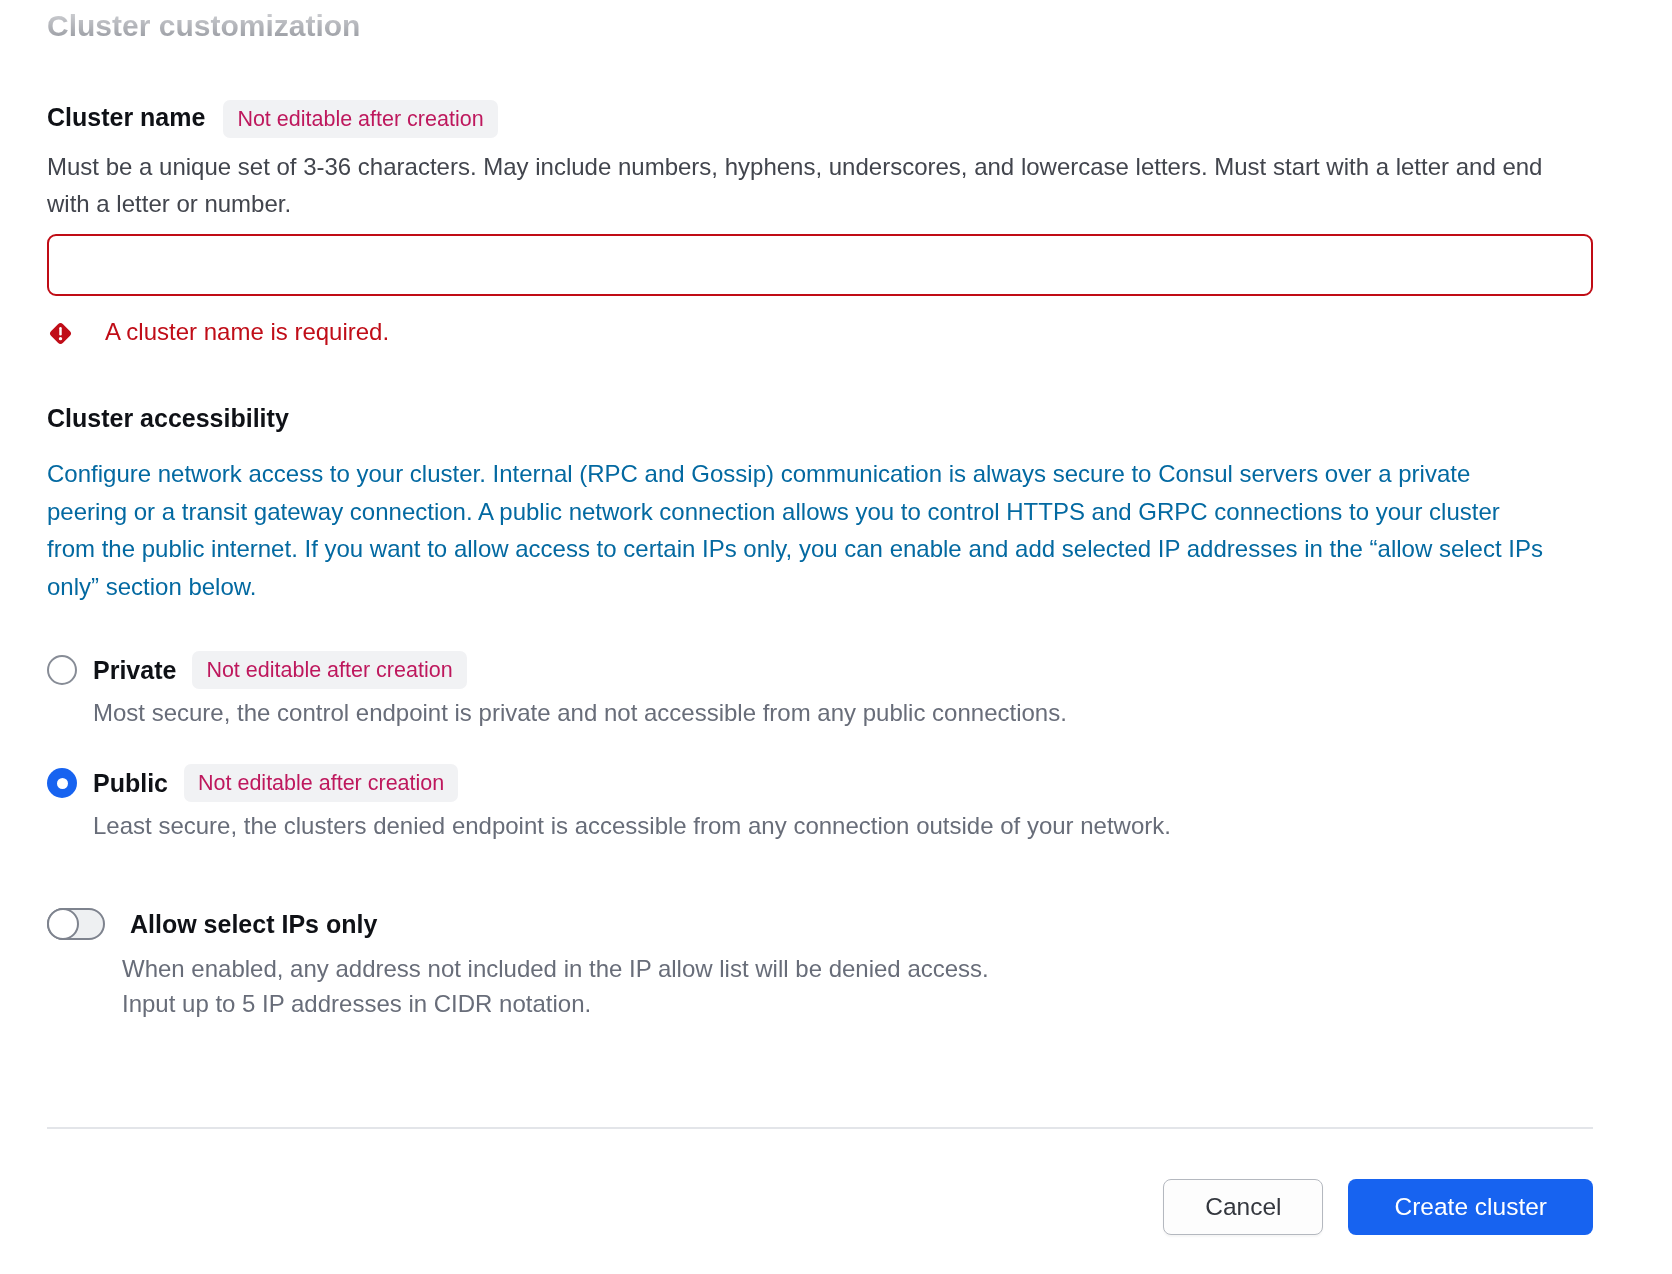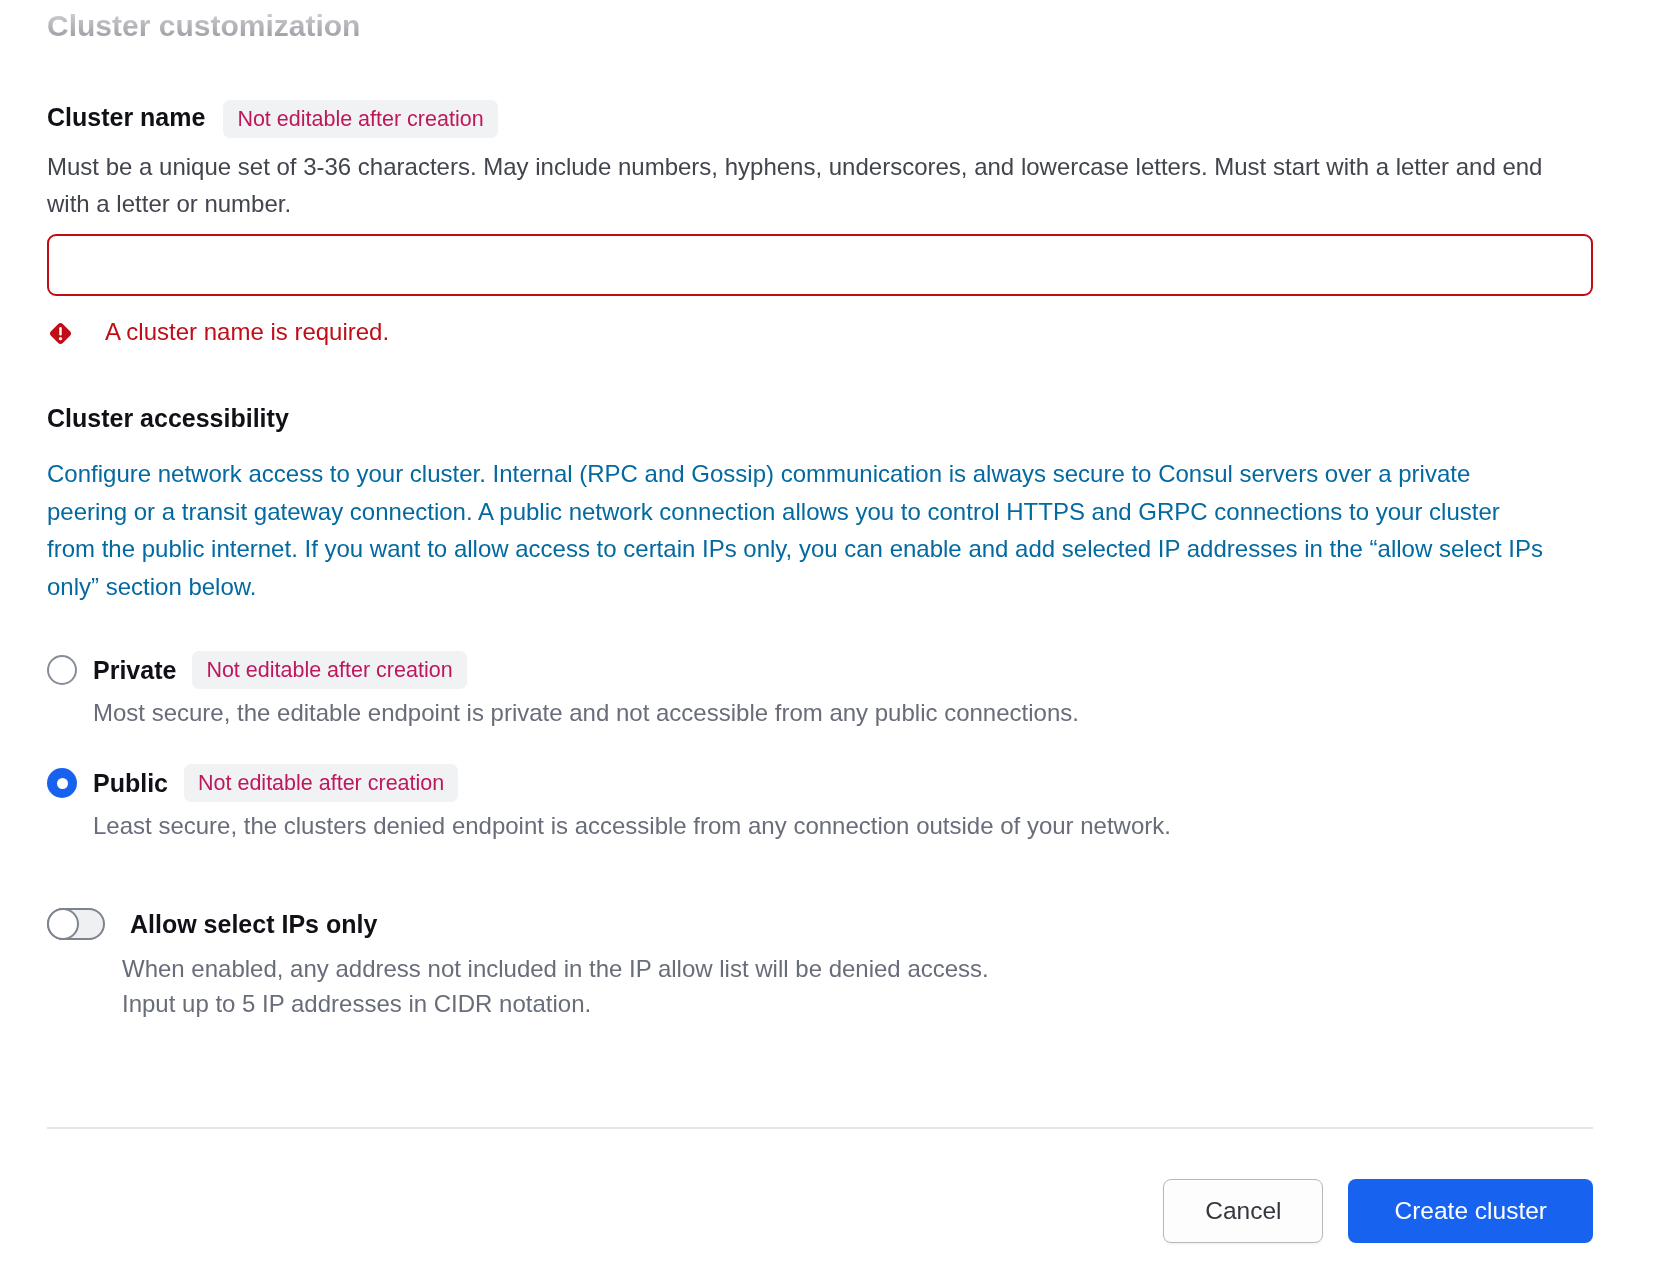--- a/index.html
+++ b/index.html
@@ -126,21 +126,21 @@
   .divider {
     margin-top: 106px;
     border: none; border-top: 2px solid #e3e5e9;
     width: 100%;
   }
   .footer {
     margin-top: 50px;
     display: flex; justify-content: flex-end; align-items: center; gap: 25px;
   }
   .btn {
-    height: 64px; border-radius: 8px;
+    height: 56px; border-radius: 8px;
     font-family: "Liberation Sans", sans-serif;
     font-size: 24.5px; cursor: pointer;
     display: inline-flex; align-items: center; justify-content: center;
   }
   .btn-secondary {
     background: #fdfdfd; color: #34373e;
     border: 1.5px solid #b4b8bf;
     padding: 0 41px;
     box-shadow: 0 2px 2px rgba(0,0,0,0.04);
   }
@@ -183,21 +183,21 @@
   <p class="section-desc">Configure network access to your cluster. Internal (RPC and Gossip) communication is always secure to Consul servers over a private peering or a transit gateway connection. A public network connection allows you to control HTTPS and GRPC connections to your cluster from the public internet. If you want to allow access to certain IPs only, you can enable and add selected IP addresses in the “allow select IPs only” section below.</p>
 
   <div class="radio-group">
 
     <div class="option-block">
       <div class="option-row">
         <span class="radio" role="radio" aria-checked="false"></span>
         <span class="option-label">Private</span>
         <span class="badge">Not editable after creation</span>
       </div>
-      <p class="option-desc">Most secure, the editable endpoint is private and not accessible from any public connections.</p>
+      <p class="option-desc">Most secure, the control endpoint is private and not accessible from any public connections.</p>
     </div>
 
     <div class="option-block">
       <div class="option-row">
         <span class="radio on" role="radio" aria-checked="true"></span>
         <span class="option-label">Public</span>
         <span class="badge">Not editable after creation</span>
       </div>
       <p class="option-desc">Least secure, the clusters denied endpoint is accessible from any connection outside of your network.</p>
     </div>

